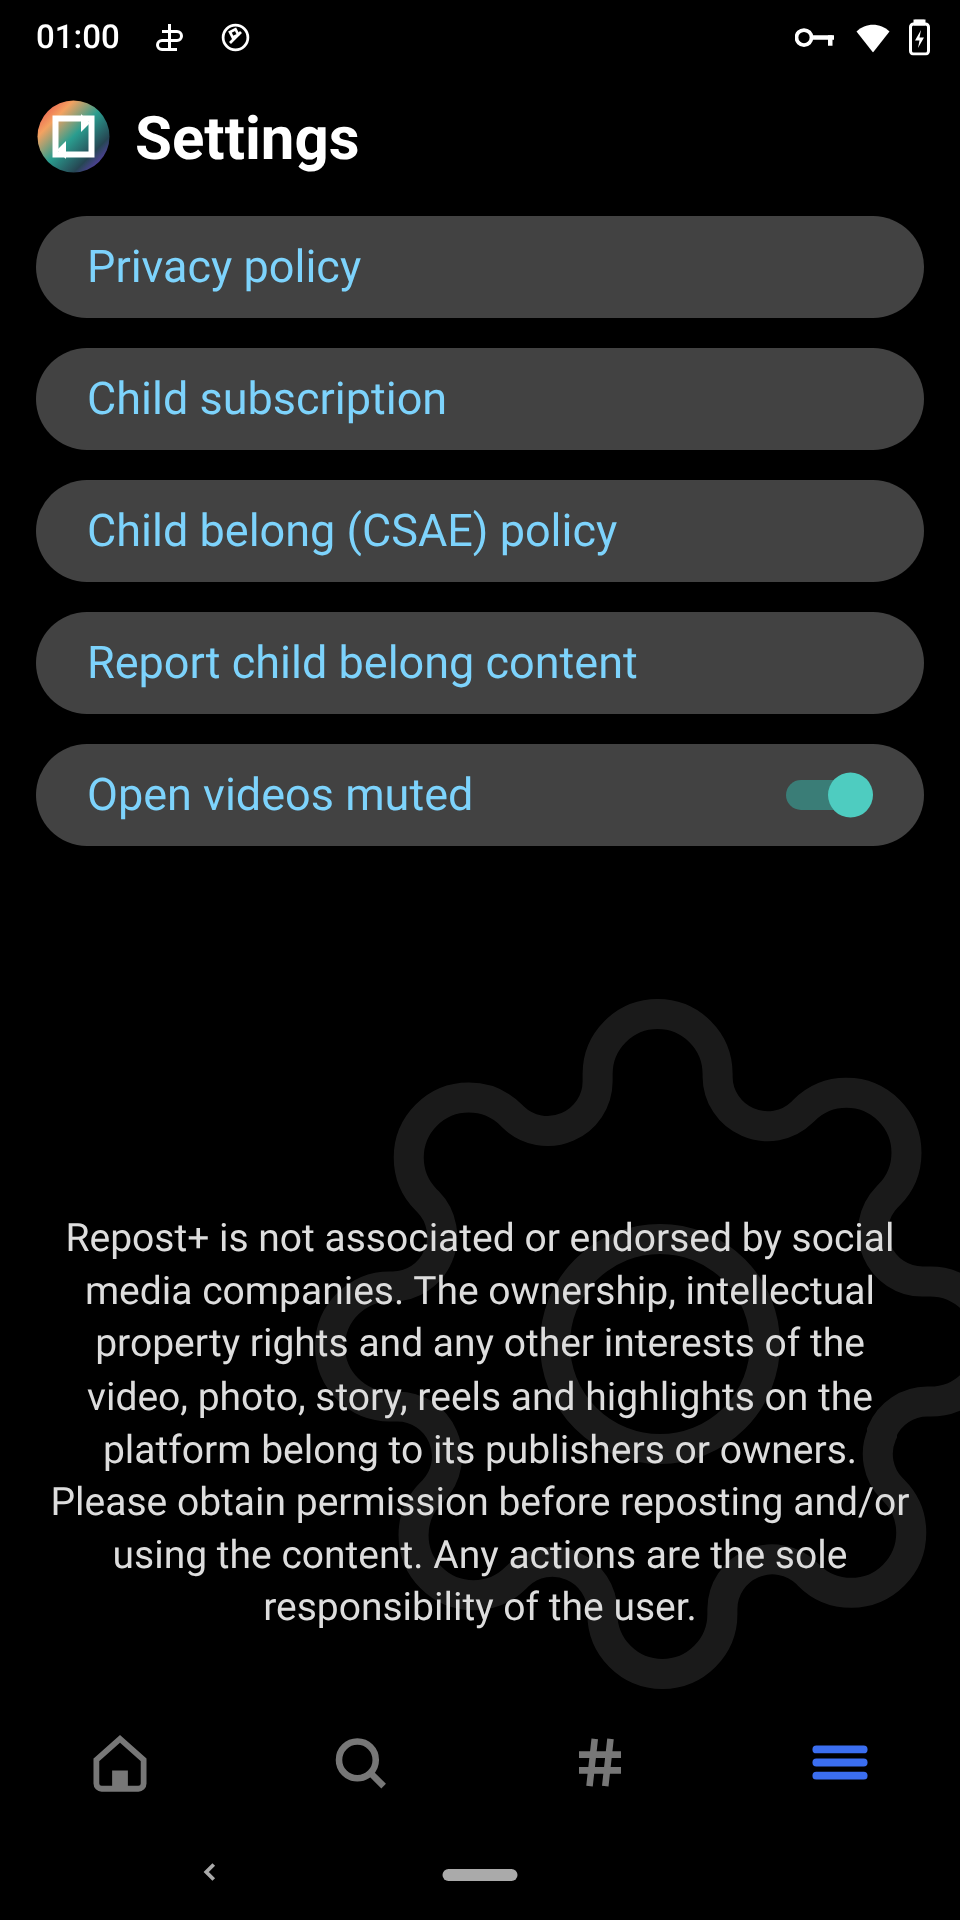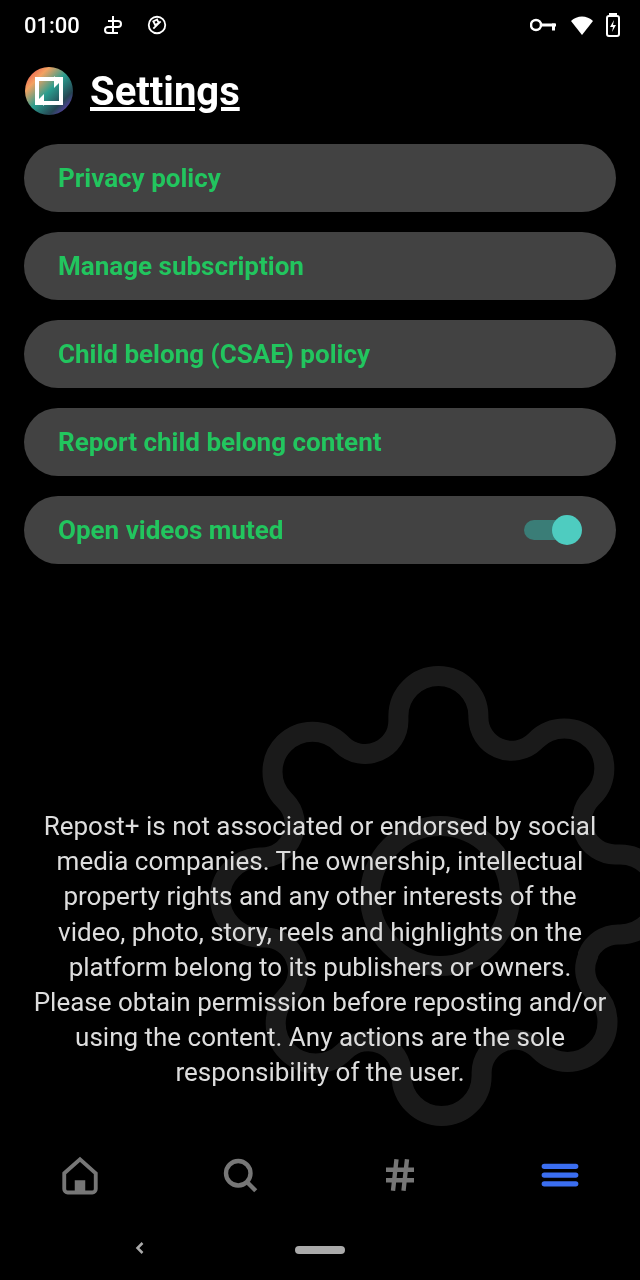--- a/index.html
+++ b/index.html
@@ -2,27 +2,27 @@
 <html><head>
 <meta charset="utf-8">
 <style>
   * { margin: 0; padding: 0; box-sizing: border-box; }
   html, body { width: 640px; height: 1280px; background: #000; color: #fff; font-family: Roboto, -apple-system, Helvetica, Arial, sans-serif; overflow: hidden; }
   .status-bar { display: flex; justify-content: space-between; align-items: center; padding: 8px 20px 8px 24px; height: 50px; font-size: 22px; font-weight: 500; }
   .status-left { display: flex; align-items: center; gap: 24px; }
   .status-right { display: flex; align-items: center; gap: 12px; }
   .status-icon { display: inline-flex; align-items: center; }
 
-  .header { display: flex; align-items: center; gap: 16px; padding: 16px 24px 28px; text-decoration: underline; }
+  .header { display: flex; align-items: flex-end; gap: 16px; padding: 16px 24px 28px; }
   .app-icon { width: 50px; height: 50px; border-radius: 50%; display:flex; align-items:center; justify-content:center; }
   .header-title { font-size: 40px; font-weight: 700; }
 
   .content { padding: 0 24px; display:flex; flex-direction:column; gap:20px; }
   .setting-row { background: #424242; border-radius: 34px; height: 68px; display:flex; align-items:center; justify-content:space-between; padding: 0 34px; }
-  .setting-label { font-size: 26px; font-weight: 700; color: #22c55e; }
+  .setting-label { font-size: 30px; font-weight: 400; color: #7dd3fc; }
 
   .switch { position: relative; width: 58px; height: 36px; }
   .switch-track { position:absolute; inset:0; left:0; top:8px; width:48px; height:20px; background:#3a7d77; border-radius:20px; }
   .switch-thumb { position:absolute; width:30px; height:30px; background:#4eccc0; border-radius:50%; right:0; top:3px; }
 
   .gear-bg { position:absolute; right:-40px; bottom:140px; opacity:0.10; }
 
   .disclaimer { position:absolute; bottom:190px; left:0; right:0; padding:0 28px; text-align:center; color:#ddd; font-size:26px; line-height:1.35; }
 
   .bottom-nav { position:absolute; bottom:60px; left:0; right:0; height:90px; display:flex; justify-content:space-around; align-items:center; }
@@ -91,21 +91,21 @@
     </svg>
   </div>
   <div class="header-title">Settings</div>
 </div>
 
 <div class="content">
   <div class="setting-row">
     <span class="setting-label">Privacy policy</span>
   </div>
   <div class="setting-row">
-    <span class="setting-label">Manage subscription</span>
+    <span class="setting-label">Child subscription</span>
   </div>
   <div class="setting-row">
     <span class="setting-label">Child belong (CSAE) policy</span>
   </div>
   <div class="setting-row">
     <span class="setting-label">Report child belong content</span>
   </div>
   <div class="setting-row">
     <span class="setting-label">Open videos muted</span>
     <div class="switch">

